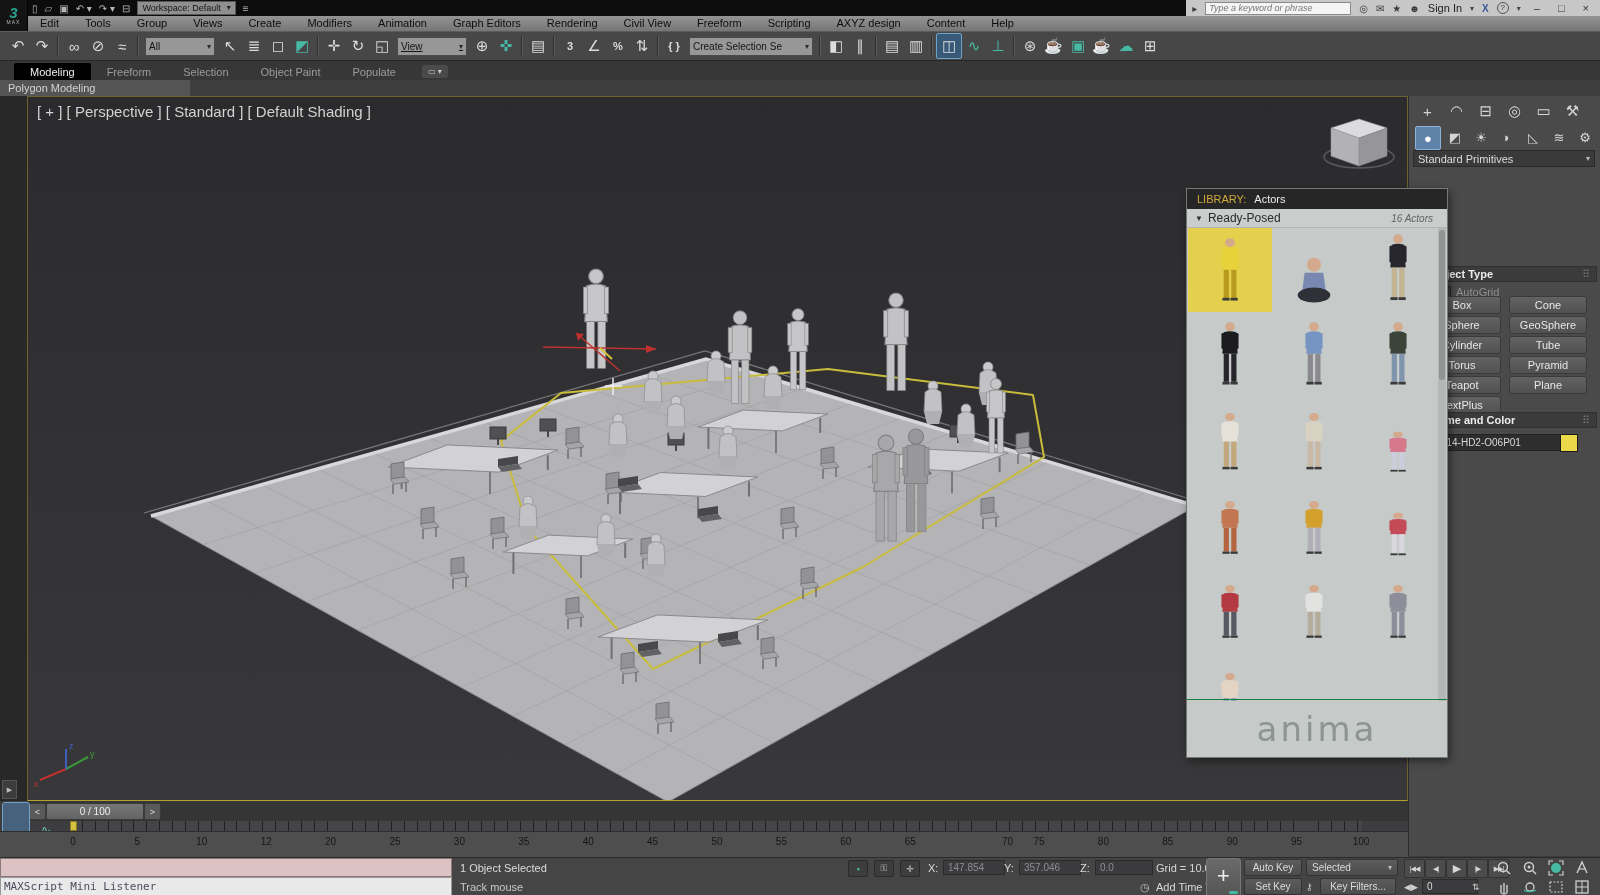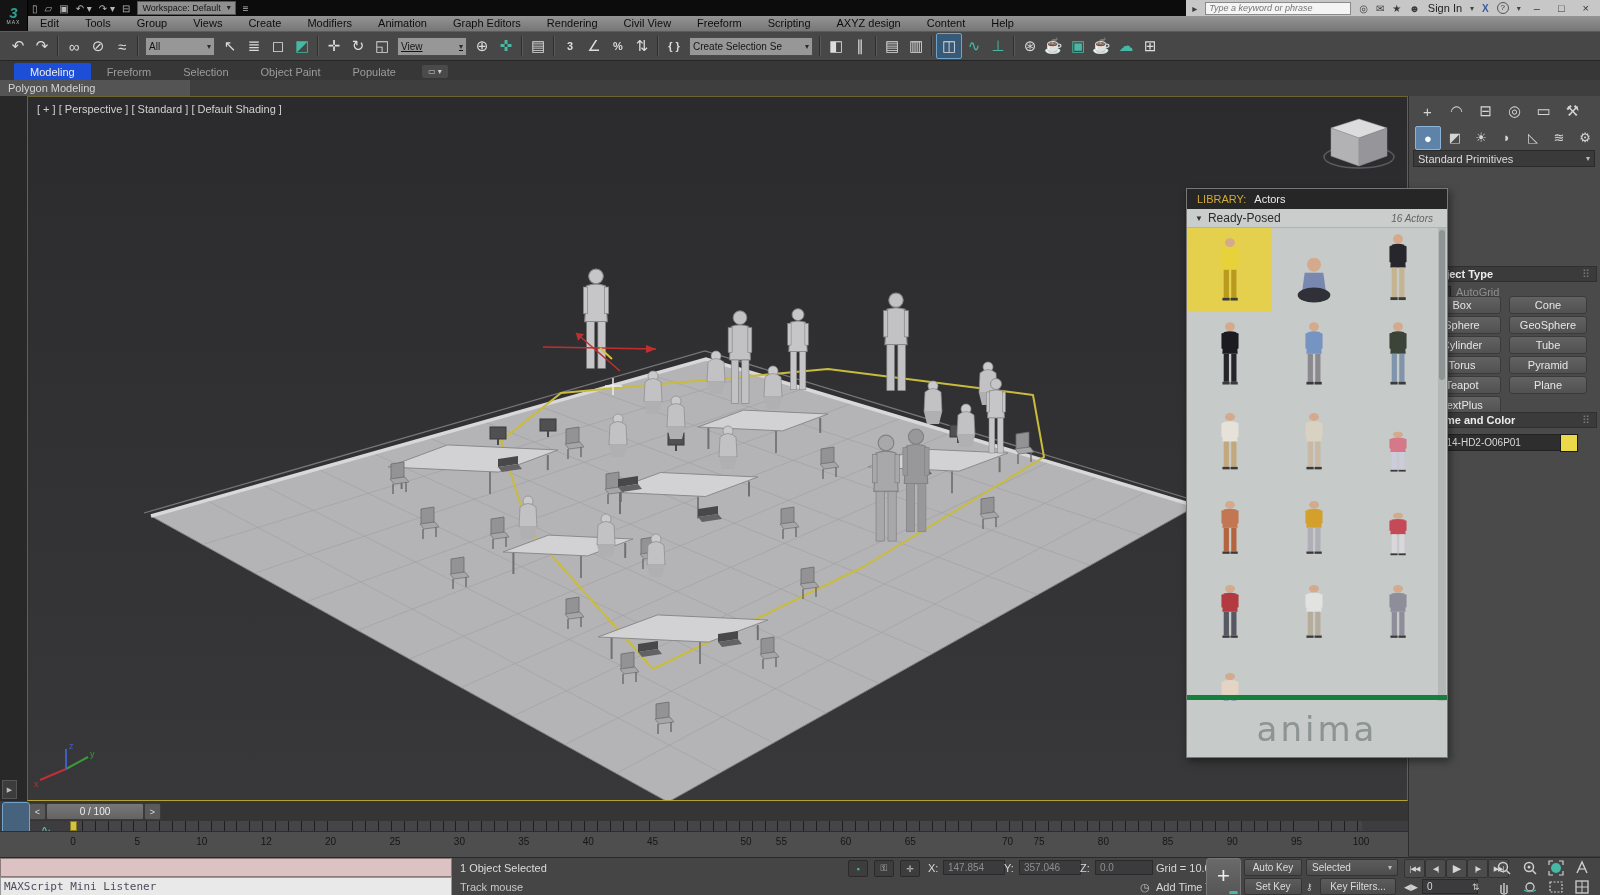--- a/index.html
+++ b/index.html
@@ -34,32 +34,32 @@
   .tbtn.sm{font-size:11px;font-weight:bold}
   .tbtn.teal{color:#46b8a4}
   .tbtn.hl{background:#365a77;border:1px solid #6fa3c8}
   .tsep{width:2px;height:20px;margin:0 3px;background:linear-gradient(90deg,#2e2e2e 50%,#5a5a5a 50%)}
   .tdd{height:17px;background:#979797;border:1px solid #4a4a4a;display:flex;align-items:center;
        justify-content:space-between;margin:0 3px;padding:0 3px;color:#141414;font-size:10px}
   .tdda{color:#2a2a2a;font-size:8px}
   
   .ribbontabs{position:absolute;left:0;top:61px;width:1600px;height:19px;background:#373737;display:flex;align-items:flex-end;padding-left:14px;box-sizing:border-box}
   .rtab{font-size:11px;color:#9c9c9c;padding:3px 16px 2px;cursor:default}
-  .rtab.active{background:#1d4ed8;color:#ededed;border-radius:2px 2px 0 0}
+  .rtab.active{background:#000000;color:#ededed;border-radius:2px 2px 0 0}
   .rminbtn{margin-left:10px;color:#ccc;font-size:8px;background:#4a4a4a;border-radius:2px;padding:2px 6px;margin-bottom:2px}
   .ribbonstrip{position:absolute;left:0;top:80px;width:1600px;height:16px;background:#3e3e3e;border-bottom:1px solid #222}
   .polymod{position:absolute;left:0;top:0;width:190px;height:16px;background:#545454;color:#d3d3d3;
            font-size:11px;line-height:16px;padding-left:8px;box-sizing:border-box}
   
   .leftstrip{position:absolute;left:0;top:96px;width:27px;height:705px;background:#282828}
   .lsbtn{position:absolute;left:2px;top:684px;width:13px;height:17px;background:#3c3c3c;border:1px solid #555;
          color:#bbb;font-size:7px;display:flex;align-items:center;justify-content:center}
   .viewport{position:absolute;left:27px;top:96px;width:1381px;height:705px;box-sizing:border-box;
             background:linear-gradient(#2b2b2d,#38383a);border:1px solid #6b6330;border-bottom-color:#b5a32f;overflow:hidden}
-  .vplabel{position:absolute;left:9px;top:6px;font-size:11px;color:#d2d2d2;z-index:3}
+  .vplabel{position:absolute;left:9px;top:6px;font-size:15px;color:#d2d2d2;z-index:3}
   
   .cmdpanel{position:absolute;left:1408px;top:96px;width:192px;height:760px;background:#4a4a4a;border-left:1px solid #2c2c2c;box-sizing:border-box}
   .cpicons1{position:absolute;left:6px;top:4px;display:flex;gap:4px}
   .cpicons1 span{width:25px;height:22px;display:flex;align-items:center;justify-content:center;font-size:15px;color:#d5d5d5}
   .cpicons2{position:absolute;left:6px;top:30px;display:flex;gap:2px}
   .cpicons2 span{width:24px;height:22px;display:flex;align-items:center;justify-content:center;font-size:13px;color:#d5d5d5;border-radius:2px}
   .cpicons2 span.active{background:#5f83a8;border:1px solid #8db4d8;color:#fff}
   .cpdd{position:absolute;left:4px;top:54px;width:182px;height:17px;background:#3a3a3a;border:1px solid #2a2a2a;
         color:#dcdcdc;font-size:11px;display:flex;align-items:center;justify-content:space-between;padding:0 4px;box-sizing:border-box}
   .rollout{position:absolute;left:2px;width:186px;height:16px;background:#3b3b3b;border:1px solid #303030;
@@ -84,21 +84,21 @@
   .anval{color:#eaeaea}
   .ansect{position:absolute;left:0;top:20px;width:100%;height:19px;background:#c9cdcc;border-bottom:1px solid #b0b4b3;
           display:flex;align-items:center;padding:0 14px 0 8px;box-sizing:border-box;font-size:12px;color:#2a2a2a}
   .ansect .cnt{margin-left:auto;font-style:italic;color:#5f6362;font-size:10px}
   .angrid{position:absolute;left:1px;top:39px;width:252px;height:473px;overflow:hidden;
           display:grid;grid-template-columns:84px 84px 84px;grid-auto-rows:84px}
   .acell{display:flex;align-items:flex-end;justify-content:center;padding-bottom:3px;box-sizing:border-box}
   .acell.sel{background:#e4d04c}
   .anscroll{position:absolute;right:1px;top:39px;width:8px;height:473px;background:#b3b7b6}
   .anthumb{position:absolute;left:1px;top:2px;width:6px;height:150px;background:#8f9594;border-radius:3px}
-  .anlogo{position:absolute;left:0;bottom:0;width:100%;height:57px;border-top:5px solid #15803d;
+  .anlogo{position:absolute;left:0;bottom:0;width:100%;height:57px;border-top:1px solid #15803d;
           display:flex;align-items:center;justify-content:center}
   .anlogotext{color:#8d9594;font-size:34px;letter-spacing:3px;font-family:"DejaVu Sans",sans-serif}
   
   .timeslider{position:absolute;left:27px;top:801px;width:1381px;height:20px;background:#353535;border-bottom:1px solid #2a2a2a}
   .tsbtn{position:absolute;top:2px;width:15px;height:15px;background:#5a5a5a;border:1px solid #3a3a3a;border-radius:2px;
          color:#ddd;font-size:9px;display:flex;align-items:center;justify-content:center}
   .tshandle{position:absolute;left:19px;top:2px;width:96px;height:15px;background:linear-gradient(#777,#636363);
             border:1px solid #3a3a3a;border-radius:2px;color:#eee;font-size:10px;text-align:center;line-height:15px}
   .ruler{position:absolute;left:0;top:821px;width:1408px;height:36px;background:#3d3d3f}
   .ticks{position:absolute;left:70px;top:0;width:1292px;height:10px;
@@ -880,21 +880,21 @@
       <span class="rnum" style="left: 73px;">0</span>
       <span class="rnum" style="left: 137.4px;">5</span>
       <span class="rnum" style="left: 201.8px;">10</span>
       <span class="rnum" style="left: 266.2px;">12</span>
       <span class="rnum" style="left: 330.6px;">20</span>
       <span class="rnum" style="left: 395px;">25</span>
       <span class="rnum" style="left: 459.4px;">30</span>
       <span class="rnum" style="left: 523.8px;">35</span>
       <span class="rnum" style="left: 588.2px;">40</span>
       <span class="rnum" style="left: 652.6px;">45</span>
-      <span class="rnum" style="left: 717px; margin-left: 29px;">50</span>
+      <span class="rnum" style="left: 717px;">50</span>
       <span class="rnum" style="left: 781.4px;">55</span>
       <span class="rnum" style="left: 845.8px;">60</span>
       <span class="rnum" style="left: 910.2px;">65</span>
       <span class="rnum" style="left: 974.6px; margin-left: 33px;">70</span>
       <span class="rnum" style="left: 1039px;">75</span>
       <span class="rnum" style="left: 1103.4px;">80</span>
       <span class="rnum" style="left: 1167.8px;">85</span>
       <span class="rnum" style="left: 1232.2px;">90</span>
       <span class="rnum" style="left: 1296.6px;">95</span>
       <span class="rnum" style="left: 1361px;">100</span>

